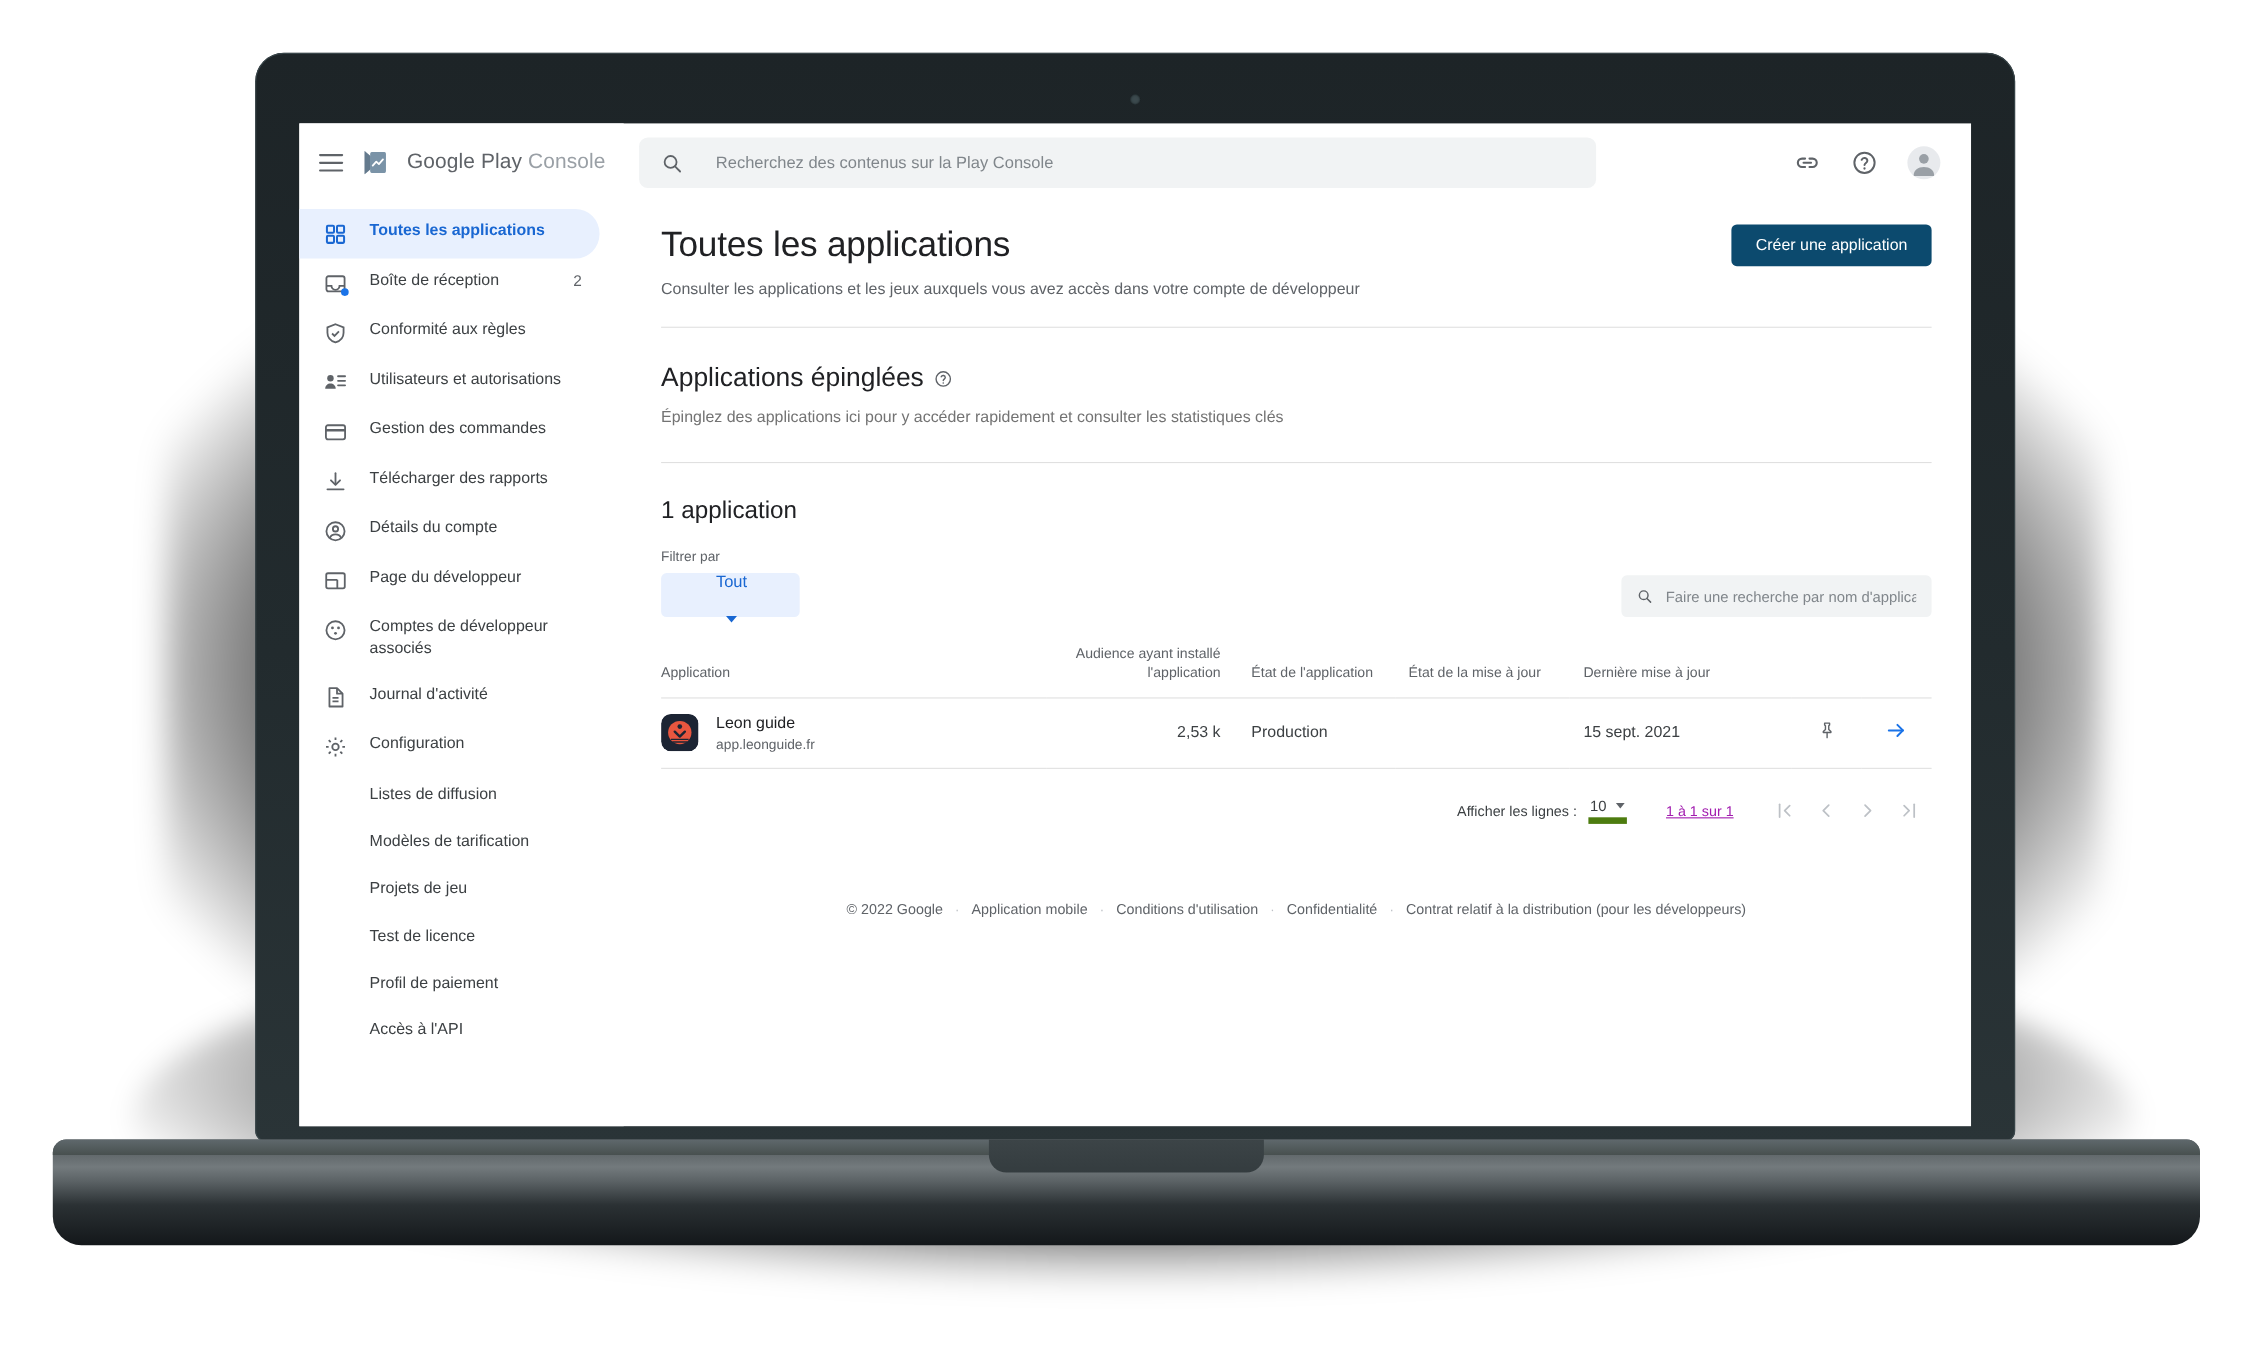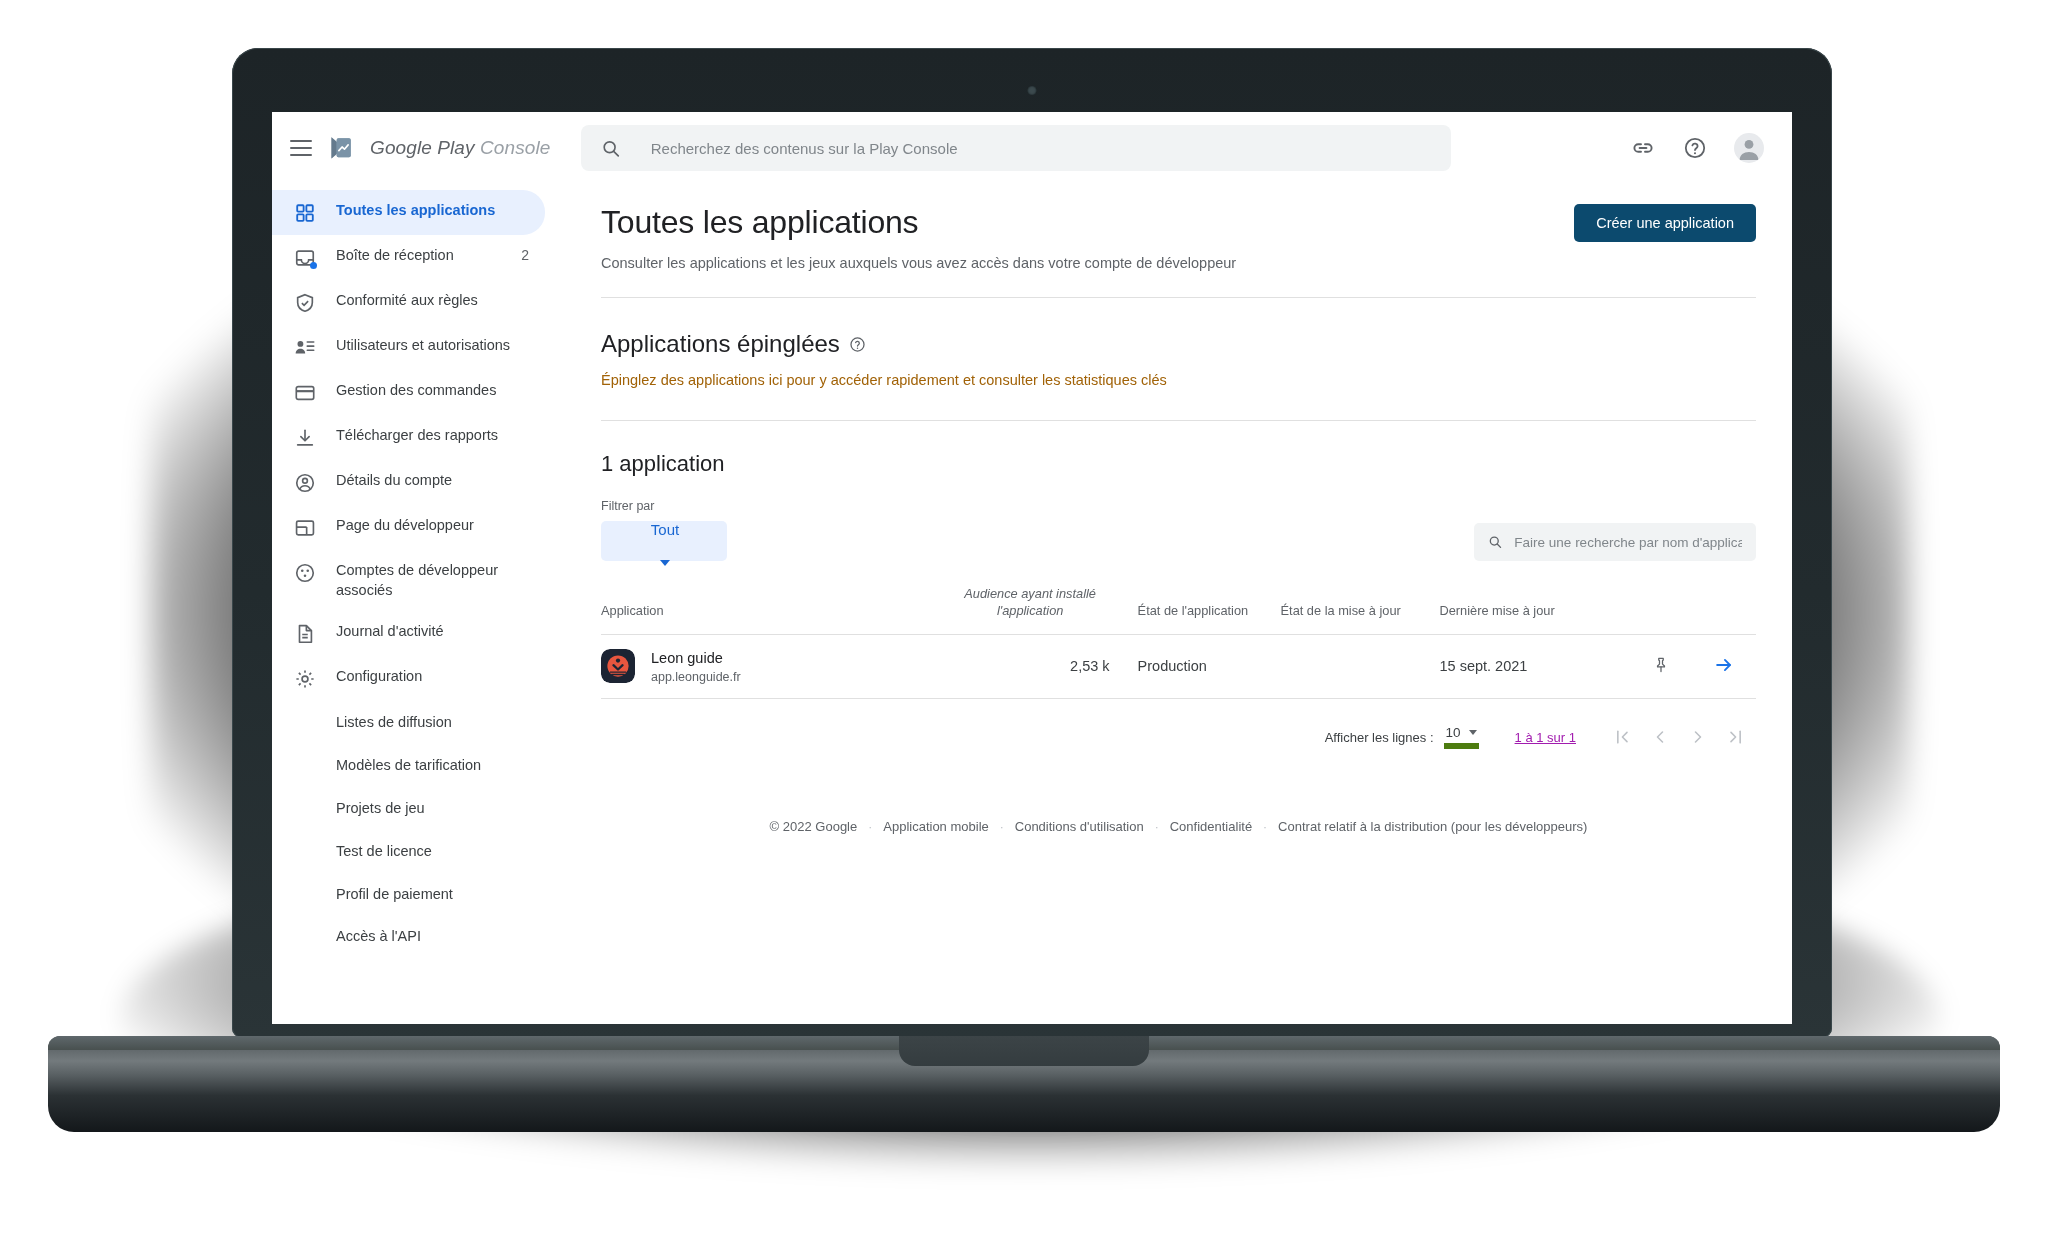--- a/index.html
+++ b/index.html
@@ -63,21 +63,21 @@
 
   
   .app { display: flex; width: 1520px; height: 912px; background: #fff; }
 
   
   .sidebar { width: 295px; flex: 0 0 295px; padding-top: 0; background: #fff; }
   .brand-row { display: flex; align-items: center; gap: 16px; height: 72px; padding-left: 18px; }
   .hamburger { width: 22px; height: 16px; display: flex; flex-direction: column; justify-content: space-between; cursor: pointer; }
   .hamburger span { display: block; height: 2px; background: #5f6368; border-radius: 1px; }
   .brand-logo { width: 26px; height: 26px; flex: 0 0 26px; }
-  .brand-text { font-size: 19px; color: #5f6368; letter-spacing: .1px; white-space: nowrap; font-style: italic; }
+  .brand-text { font-size: 19px; color: #5f6368; letter-spacing: .1px; white-space: nowrap; }
   .brand-text .g { color: #5f6368; }
   .brand-text .c { color: #9aa0a6; }
 
   .nav { margin-top: 6px; }
   .nav-item {
     position: relative; display: flex; align-items: flex-start; gap: 20px;
     min-height: 44px; padding: 11px 16px 11px 22px; margin-right: 22px;
     border-radius: 0 22px 22px 0; cursor: pointer;
     font-size: 14.5px; color: #3c4043; line-height: 1.35;
   }
@@ -119,21 +119,21 @@
   .primary-btn {
     margin-left: auto; background: #0c4a6e; color: #fff; border: 0; border-radius: 5px;
     padding: 0 22px; height: 38px; font-size: 14.5px; cursor: pointer; white-space: nowrap;
     font-family: "Liberation Sans", sans-serif;
   }
   .divider { height: 1px; background: #e0e0e0; margin: 26px 0 0 0; }
 
   .section-title-row { display: flex; align-items: center; gap: 9px; margin-top: 32px; }
   .section-title { font-size: 24px; font-weight: 400; color: #202124; }
   .help-dot { width: 17px; height: 17px; }
-  .section-sub { font-size: 14.5px; color: #a16207; margin-top: 14px; }
+  .section-sub { font-size: 14.5px; color: #737373; margin-top: 14px; }
   .divider2 { height: 1px; background: #e0e0e0; margin-top: 32px; }
 
   .count-title { font-size: 22px; font-weight: 400; color: #202124; margin-top: 30px; }
 
   .filter-row { display: flex; align-items: flex-end; margin-top: 22px; }
   .filter-label { font-size: 12.5px; color: #5f6368; margin-bottom: 8px; }
   .chip {
     display: inline-flex; align-items: center; justify-content: space-between; gap: 22px;
     background: #e8f0fe; color: #1967d2; border-radius: 5px; height: 40px;
     padding: 0 14px 0 16px; font-size: 15px; min-width: 126px; cursor: pointer; flex-direction: column;
@@ -149,21 +149,21 @@
   }
   .app-search input::placeholder { color: #80868b; }
 
   
   table.apps { width: 100%; border-collapse: collapse; margin-top: 24px; table-layout: fixed; }
   table.apps th {
     font-size: 12.8px; font-weight: 400; color: #5f6368; padding: 0 0 14px 0;
     vertical-align: bottom; line-height: 1.35;
   }
   .th-app { text-align: left; width: 330px; }
-  .th-aud { text-align: center; width: 150px; font-style: italic; }
+  .th-aud { text-align: right; width: 150px; }
   .th-state { text-align: left; width: 150px; padding-left: 28px !important; }
   .th-upd { text-align: left; width: 150px; padding-left: 12px !important; }
   .th-last { text-align: left; width: 190px; padding-left: 12px !important; }
   .th-pin { width: 60px; }
   .th-go { width: 60px; }
   table.apps tbody tr { border-top: 1px solid #e0e0e0; border-bottom: 1px solid #e0e0e0; }
   table.apps td { padding: 14px 0; font-size: 14.5px; color: #3c4043; vertical-align: middle; }
   .app-cell { display: flex; align-items: center; gap: 16px; }
   .app-icon { width: 34px; height: 34px; border-radius: 9px; flex: 0 0 34px; }
   .app-name { font-size: 14.5px; color: #202124; line-height: 1.3; }

